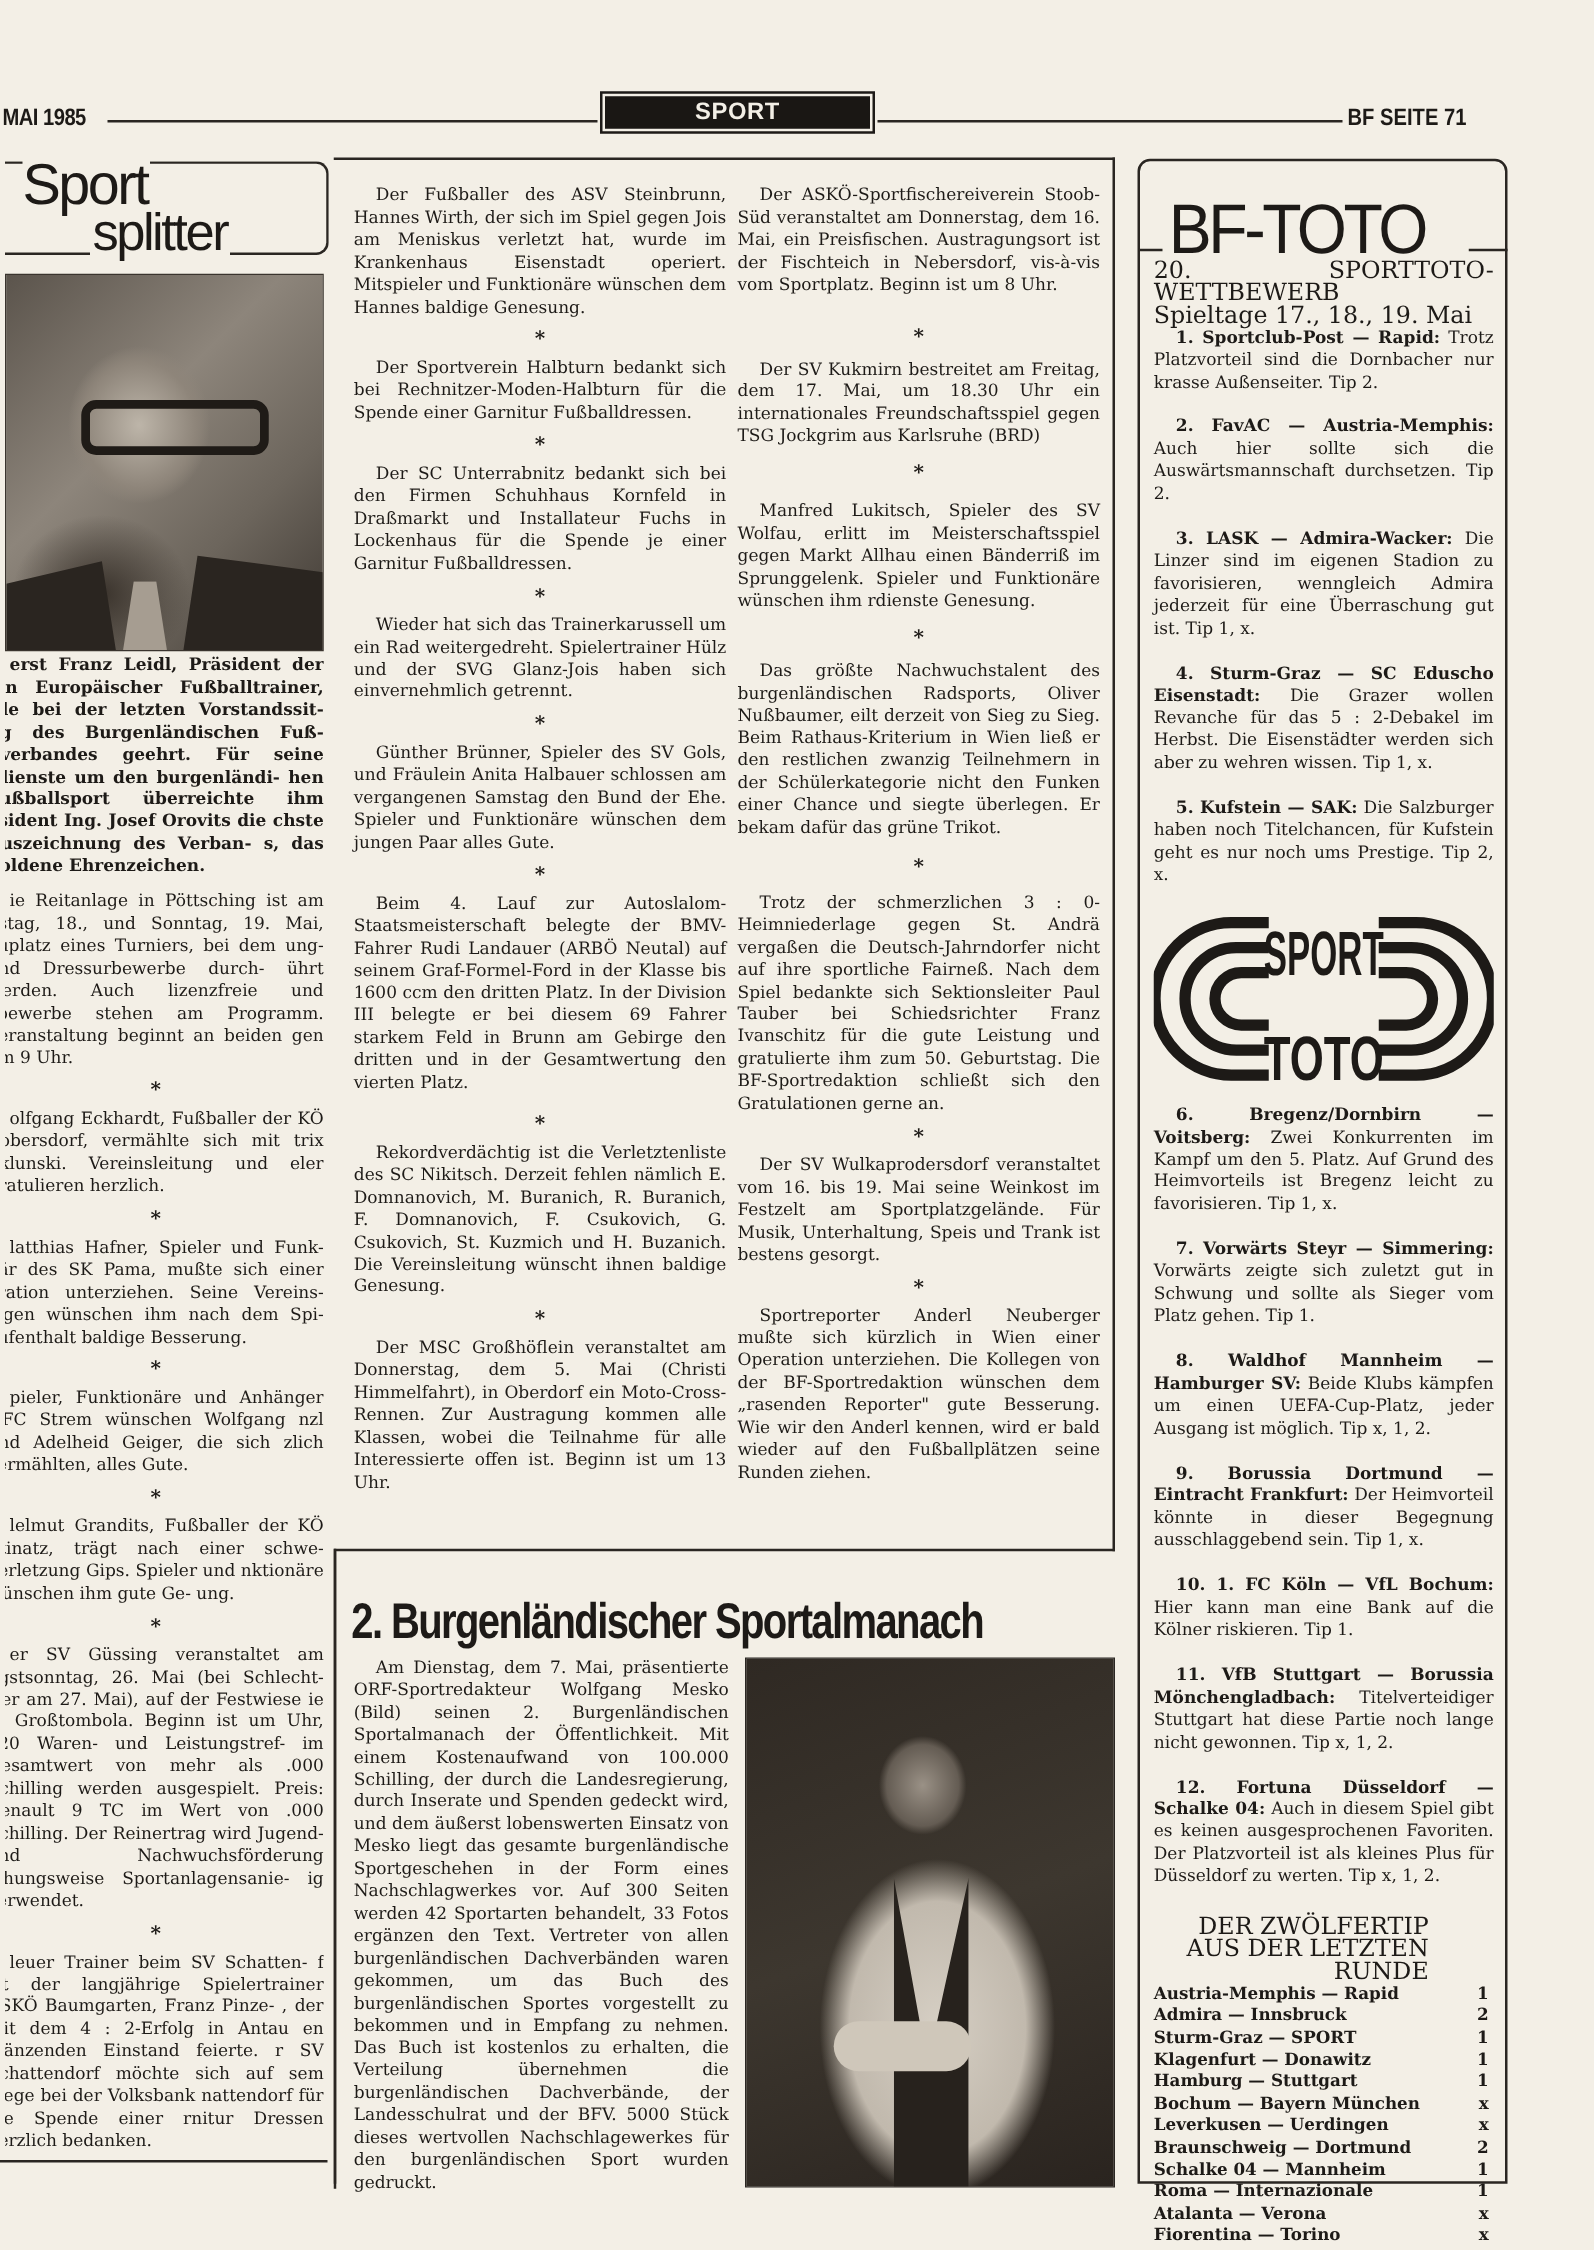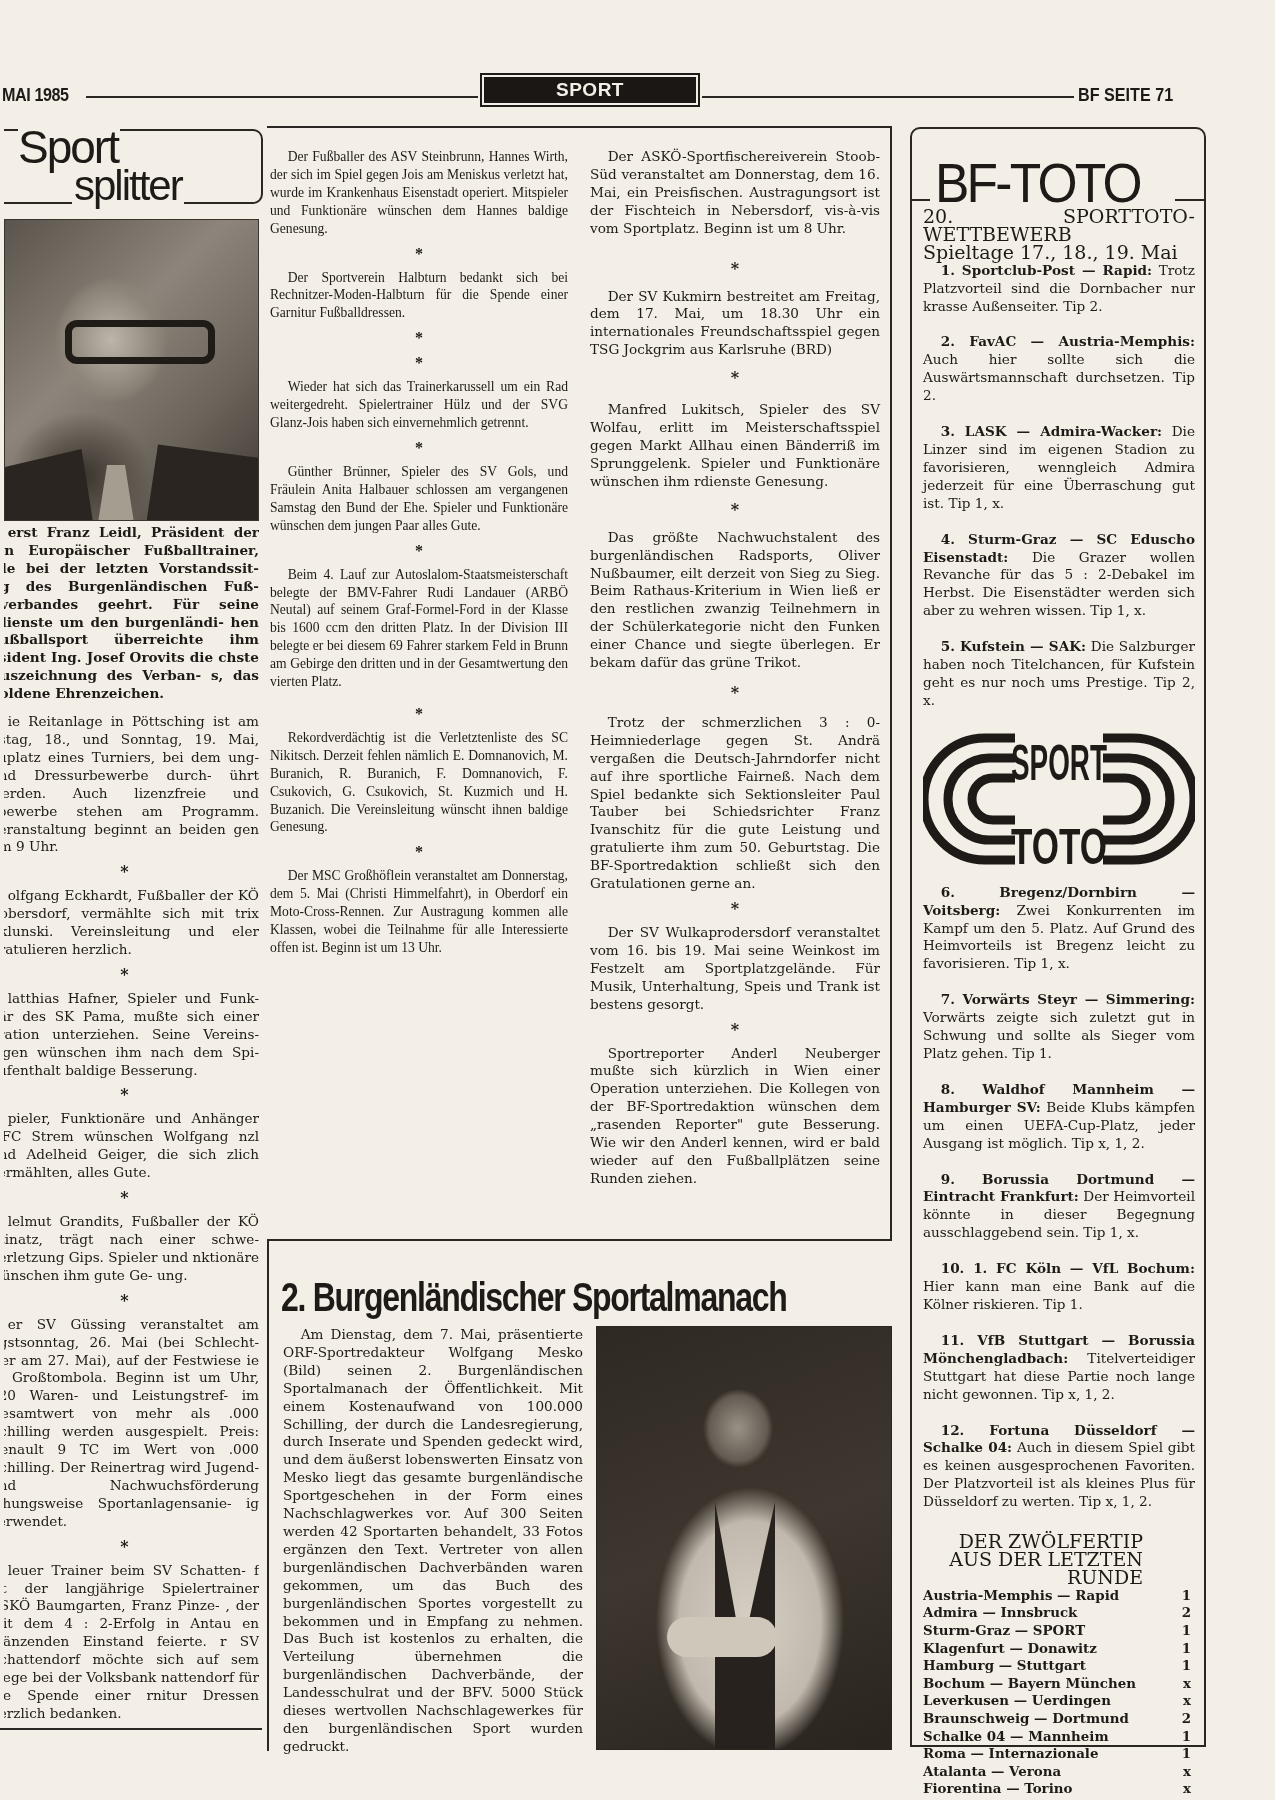--- a/index.html
+++ b/index.html
@@ -42,21 +42,21 @@
     .star { text-align: center; font-weight: bold; font-size: 16px; line-height: 18px; margin: 7px 0 6px 0; }
     .sp { height: 10px; }
 
     .col1 { left: 4px; top: 524px; width: 255px; overflow: hidden; }
     .col1-inner { margin-left: -14px; width: 269px; }
     .col1-rule { position: absolute; left: 0; top: 1728px; width: 262px; height: 2px; background: #2a2622; }
     .col1-vrule { position: absolute; left: 267px; top: 1239px; width: 2px; height: 508px; background: #2a2622; }
 
     
     .center-box { position: absolute; left: 267px; top: 126px; width: 625px; height: 1115px; border: 2px solid #2a2622; border-left: none; }
-    .col2 { left: 270px; top: 148px; width: 298px; font-family: Liberation Serif, serif; }
+    .col2 { left: 283px; top: 148px; width: 298px; }
     .col3 { left: 590px; top: 148px; width: 290px; }
 
     .alm-box { position: absolute; left: 267px; top: 1241px; width: 625px; height: 510px; border-left: 2px solid #2a2622; }
     .alm-title { position: absolute; left: 281px; top: 1276px; font-family: "Liberation Sans", sans-serif; font-weight: bold; font-size: 40px; letter-spacing: -1.6px; line-height: 42px; transform: scaleX(0.80); transform-origin: left; white-space: nowrap; }
     .alm-text { left: 283px; top: 1326px; width: 300px; }
     .photo2 { position: absolute; left: 596px; top: 1326px; width: 296px; height: 424px; background:
       radial-gradient(ellipse 14% 11% at 48% 24%, #9a9186 0%, #645c53 70%, transparent 85%),
       radial-gradient(ellipse 40% 40% at 52% 70%, #d6cfc4 0%, #c1b9ad 60%, transparent 80%),
       linear-gradient(160deg, #2f2923 0%, #3d372f 50%, #2a241f 100%);
       border: 1px solid #2a2622; overflow: hidden; }
@@ -119,20 +119,21 @@
   <div class="col1-vrule"></div>
   <div class="col1-rule"></div>
 
   <div class="center-box"></div>
 
   <div class="col col2">
     <p class="ind">Der Fußballer des ASV Steinbrunn, Hannes Wirth, der sich im Spiel gegen Jois am Meniskus verletzt hat, wurde im Krankenhaus Eisenstadt operiert. Mitspieler und Funktionäre wünschen dem Hannes baldige Genesung.</p>
     <div class="star">*</div>
     <p class="ind">Der Sportverein Halbturn bedankt sich bei Rechnitzer-Moden-Halbturn für die Spende einer Garnitur Fußballdressen.</p>
     <div class="star">*</div>
+    <p class="ind">Der SC Unterrabnitz bedankt sich bei den Firmen Schuhhaus Kornfeld in Draßmarkt und Installateur Fuchs in Lockenhaus für die Spende je einer Garnitur Fußballdressen.</p>
     <div class="star">*</div>
     <p class="ind">Wieder hat sich das Trainerkarussell um ein Rad weitergedreht. Spielertrainer Hülz und der SVG Glanz-Jois haben sich einvernehmlich getrennt.</p>
     <div class="star">*</div>
     <p class="ind">Günther Brünner, Spieler des SV Gols, und Fräulein Anita Halbauer schlossen am vergangenen Samstag den Bund der Ehe. Spieler und Funktionäre wünschen dem jungen Paar alles Gute.</p>
     <div class="star">*</div>
     <p class="ind">Beim 4. Lauf zur Autoslalom-Staatsmeisterschaft belegte der BMV-Fahrer Rudi Landauer (ARBÖ Neutal) auf seinem Graf-Formel-Ford in der Klasse bis 1600 ccm den dritten Platz. In der Division III belegte er bei diesem 69 Fahrer starkem Feld in Brunn am Gebirge den dritten und in der Gesamtwertung den vierten Platz.</p>
     <div class="star" style="margin-top:14px">*</div>
     <p class="ind">Rekordverdächtig ist die Verletztenliste des SC Nikitsch. Derzeit fehlen nämlich E. Domnanovich, M. Buranich, R. Buranich, F. Domnanovich, F. Csukovich, G. Csukovich, St. Kuzmich und H. Buzanich. Die Vereinsleitung wünscht ihnen baldige Genesung.</p>
     <div class="star">*</div>
     <p class="ind">Der MSC Großhöflein veranstaltet am Donnerstag, dem 5. Mai (Christi Himmelfahrt), in Oberdorf ein Moto-Cross-Rennen. Zur Austragung kommen alle Klassen, wobei die Teilnahme für alle Interessierte offen ist. Beginn ist um 13 Uhr.</p>

